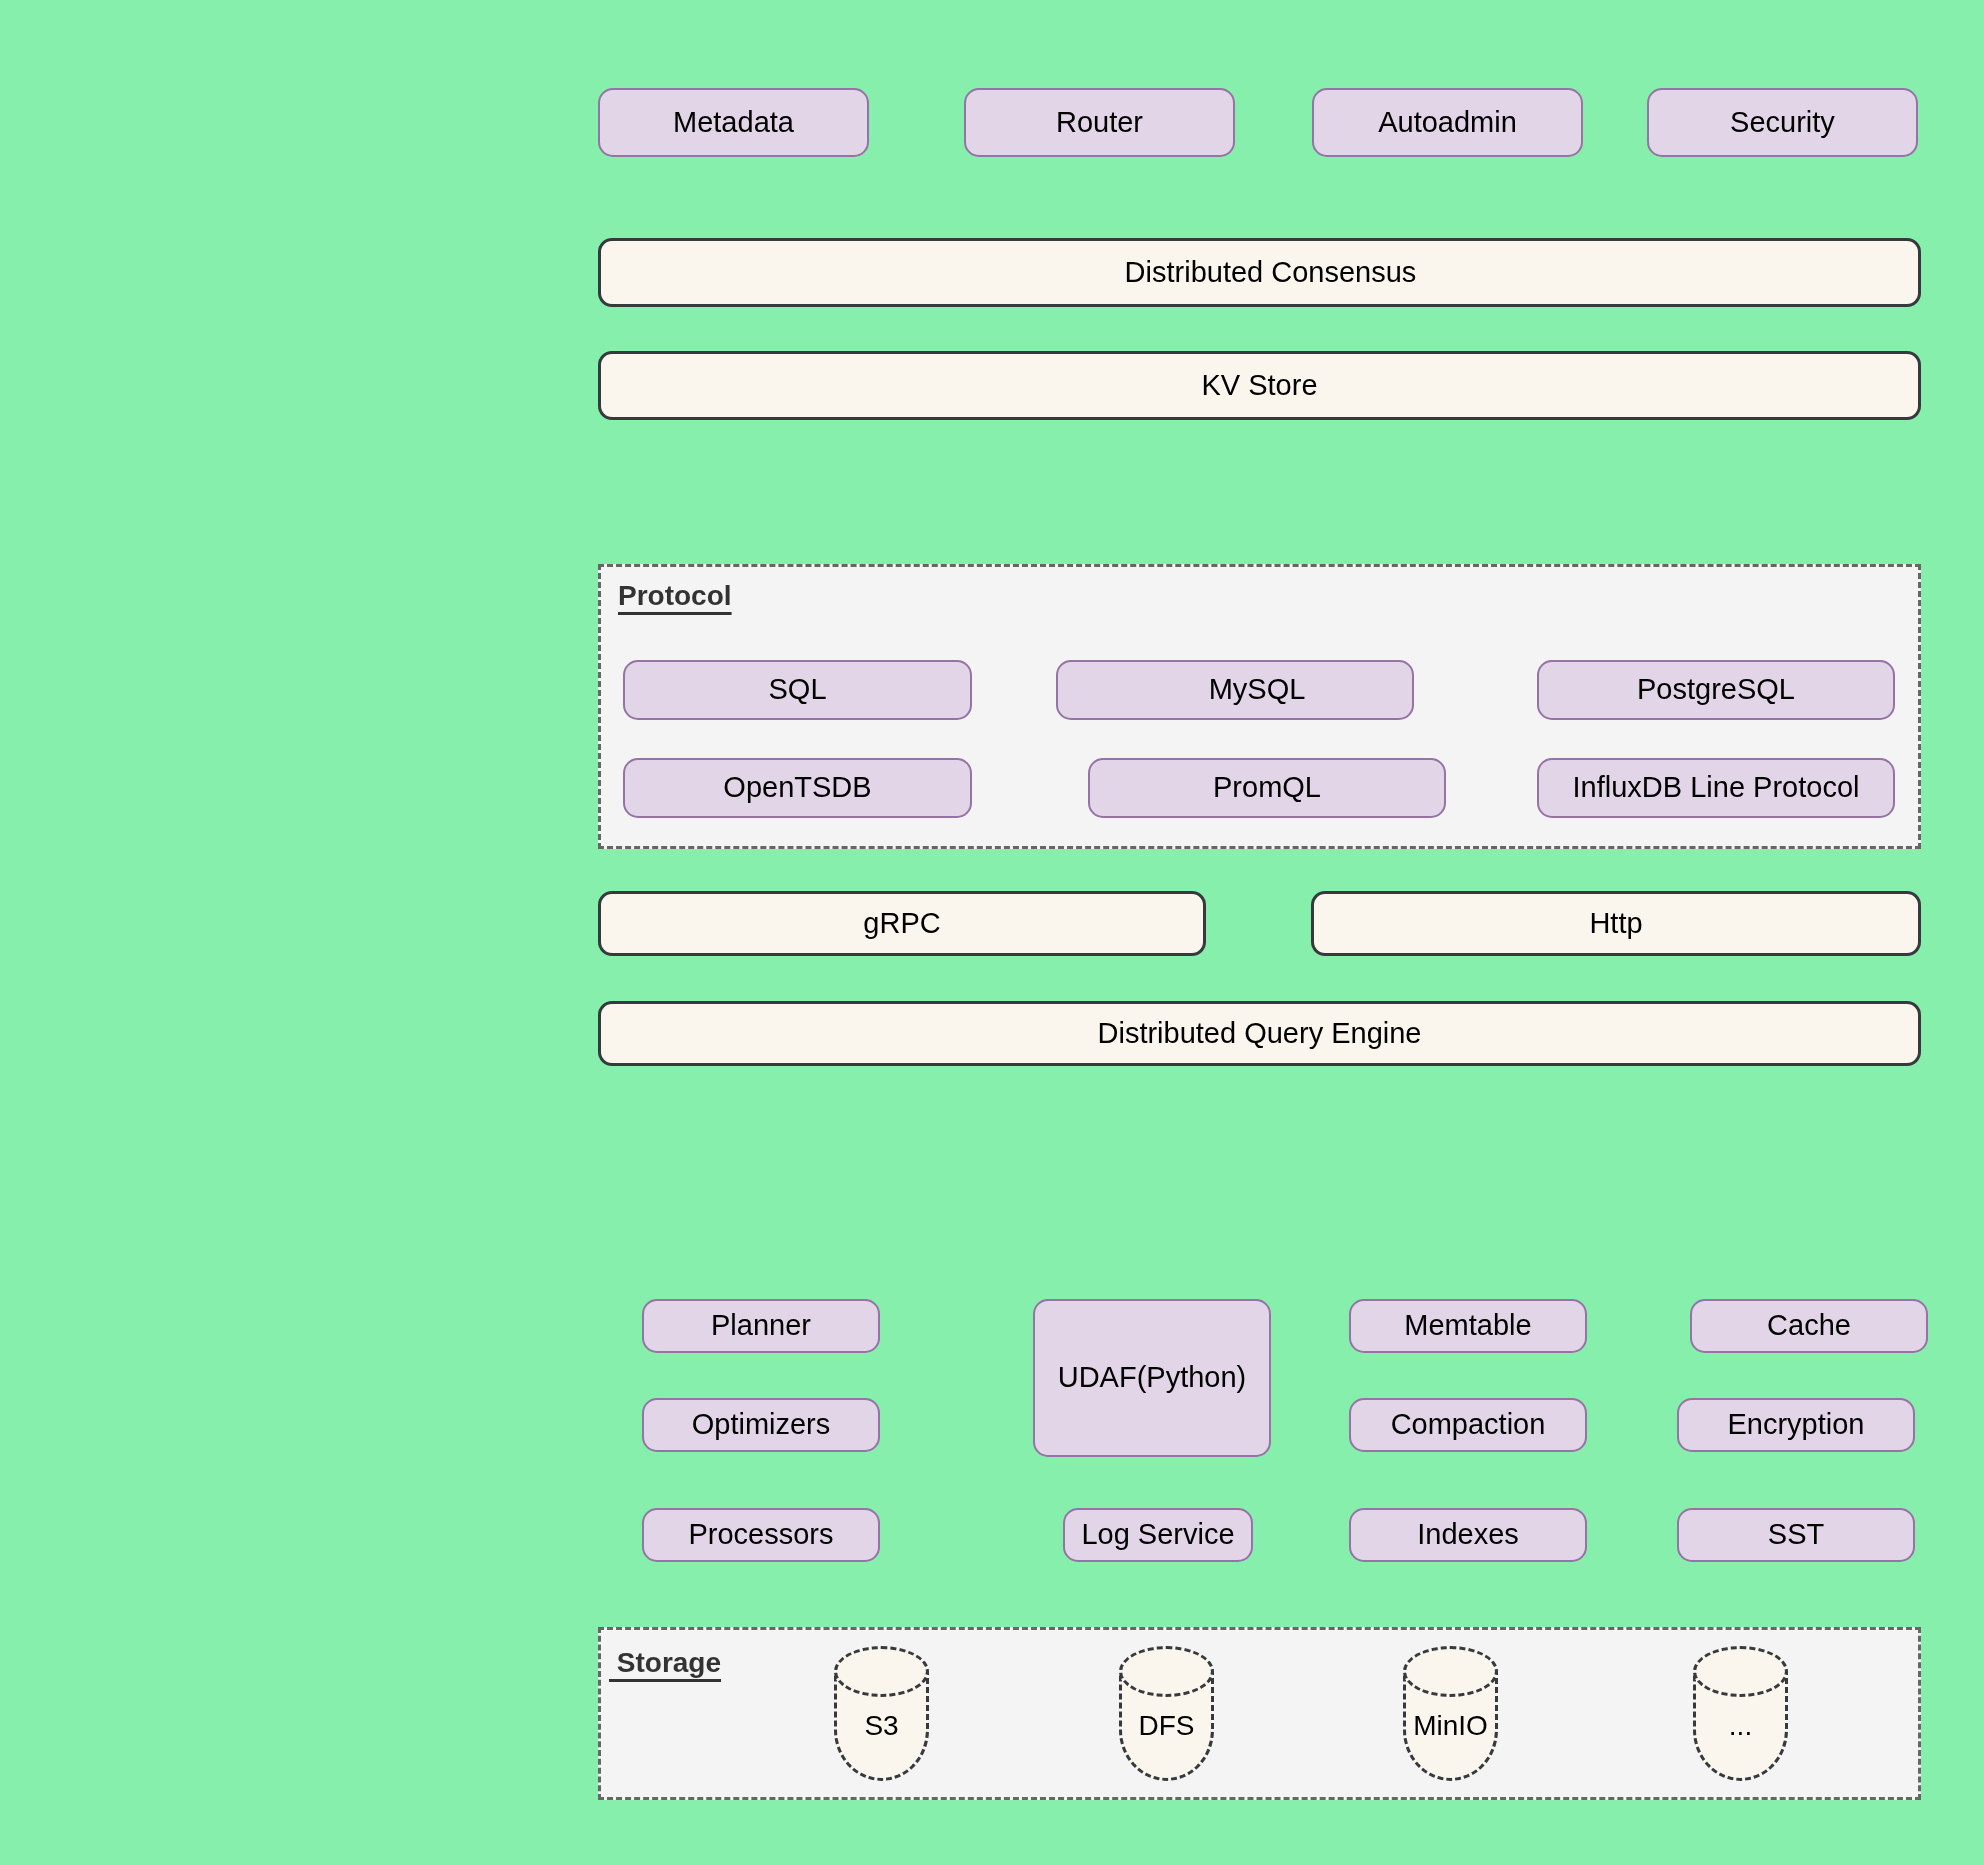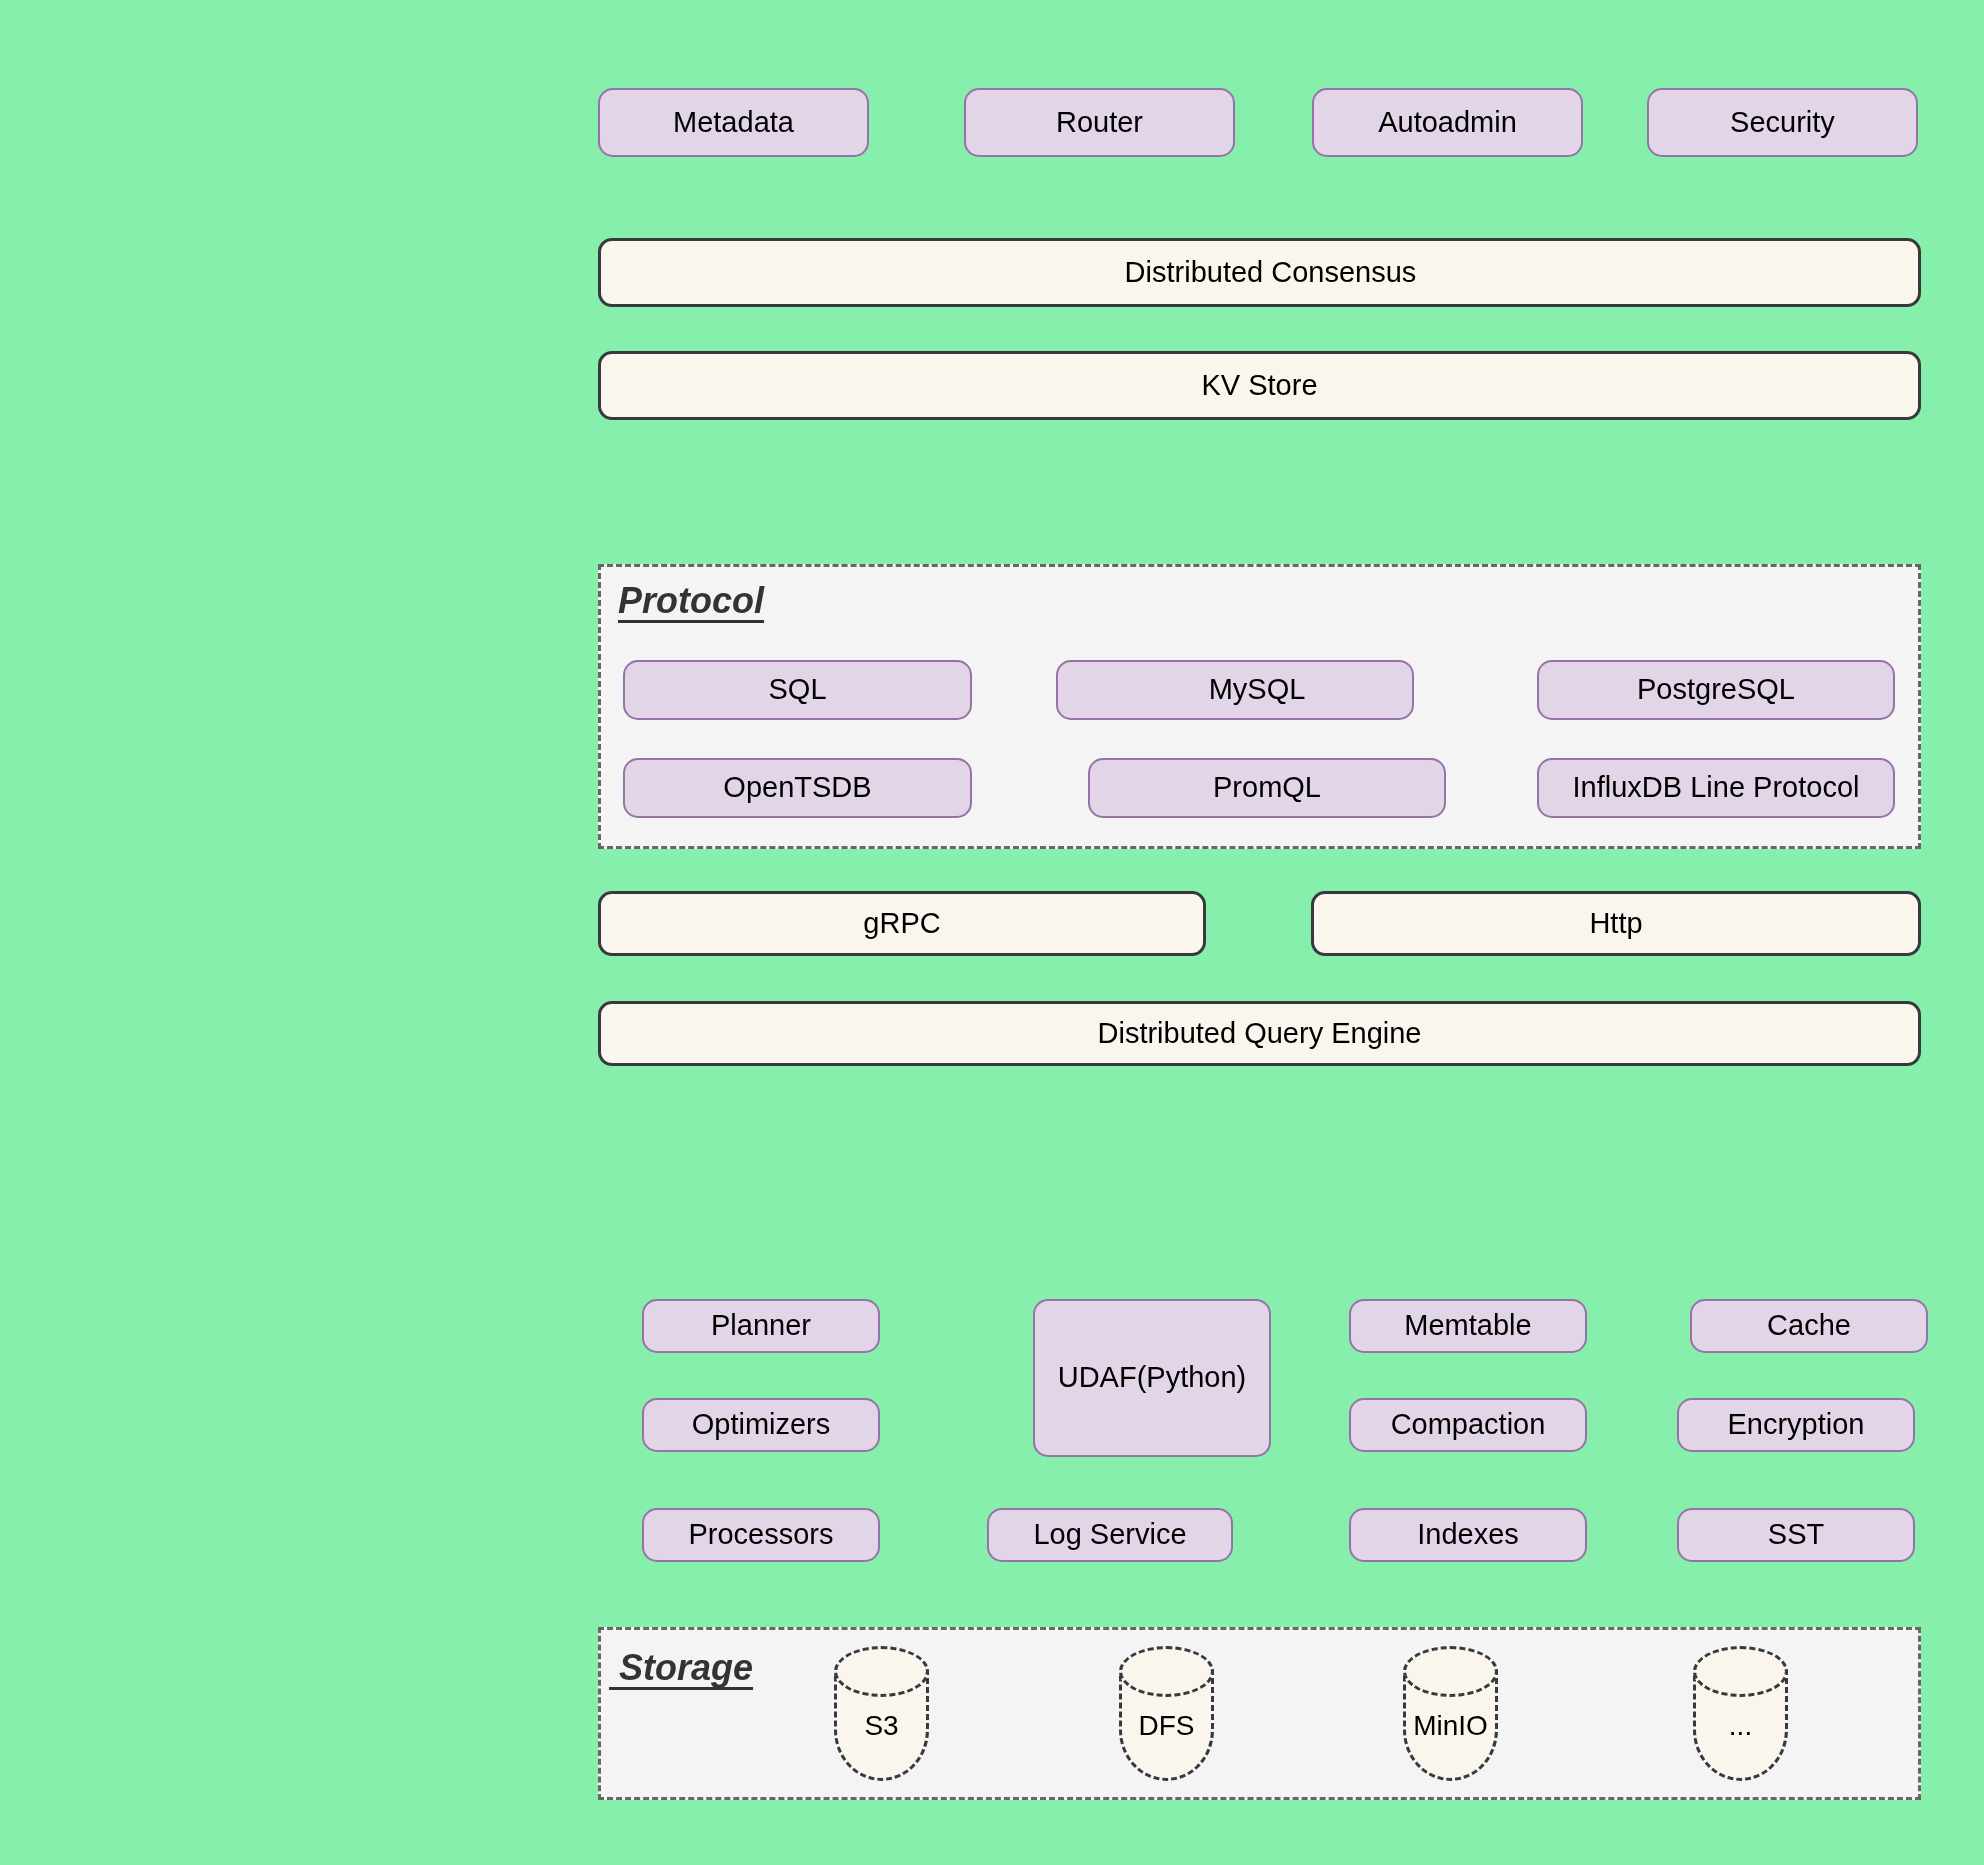--- a/index.html
+++ b/index.html
@@ -40,27 +40,26 @@
   }
   .container {
     position: absolute;
     box-sizing: border-box;
     background: #f4f4f4;
     border: 3.3px dashed #666666;
   }
   .container-label {
     position: absolute;
     font-weight: bold;
-    font-size: 36px;
+    font-size: 28px;
     color: #333333;
     text-decoration: underline;
     text-underline-offset: 6.5px;
     text-decoration-thickness: 3.3px;
     white-space: pre;
-    font-style: italic;
   }
   
   .cyl {
     position: absolute;
     box-sizing: border-box;
   }
   .cyl-body {
     position: absolute;
     left: 0;
     right: 0;
@@ -160,21 +159,21 @@
   <div class="node purple" style="left:642px;top:1398px;width:238px;height:54px;">
     <span>Optimizers</span>
   </div>
   <div class="node purple" style="left:642px;top:1508px;width:238px;height:54px;">
     <span>Processors</span>
   </div>
 
   <div class="node purple" style="left:1033px;top:1299px;width:238px;height:158px;">
     <span>UDAF(Python)</span>
   </div>
-  <div class="node purple" style="left:987px;top:1508px;width:246px;height:54px;justify-content:center;">
+  <div class="node purple" style="left:1063px;top:1508px;width:190px;height:54px;justify-content:center;">
     <span>Log Service</span>
   </div>
 
   <div class="node purple" style="left:1349px;top:1299px;width:238px;height:54px;">
     <span>Memtable</span>
   </div>
   <div class="node purple" style="left:1349px;top:1398px;width:238px;height:54px;">
     <span>Compaction</span>
   </div>
   <div class="node purple" style="left:1349px;top:1508px;width:238px;height:54px;">

